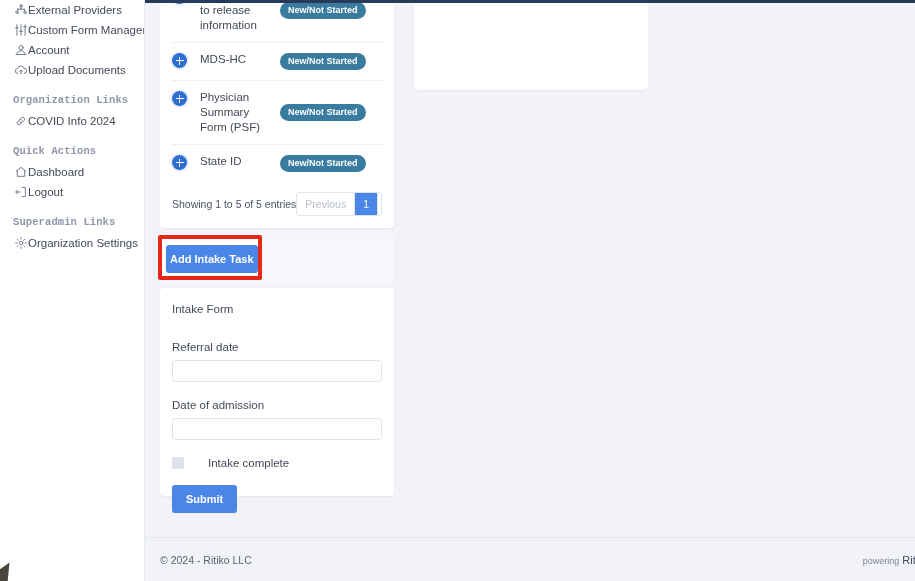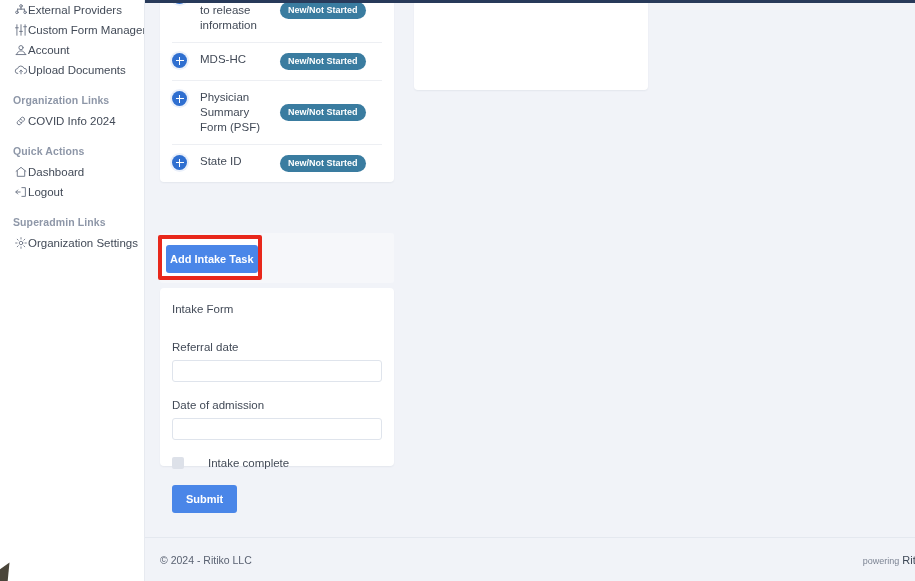--- a/index.html
+++ b/index.html
@@ -72,20 +72,21 @@
   .nav-icon svg { display: block; }
 
   .nav-label { line-height: 14px; }
 
   .nav-section {
     padding: 14px 0 5px 13px;
     font-size: 10.5px;
     color: #8e97a8;
     font-weight: bold;
     letter-spacing: 0.1px;
+    font-family: Liberation Mono, monospace;
   }
 
   
   .main {
     flex: 1;
     position: relative;
     height: 581px;
     background: #f1f3f8;
     overflow: hidden;
   }
@@ -261,21 +262,21 @@
     top: 245px;
     z-index: 10;
   }
 
   
   .form-card {
     position: absolute;
     left: 15px;
     top: 288px;
     width: 234px;
-    height: 178px;
+    height: 208px;
     background: #ffffff;
     border-radius: 4px;
     box-shadow: 0 1px 2px rgba(20,30,60,0.06);
     padding: 15px 12px 12px 12px;
   }
 
   .form-title {
     font-size: 11.5px;
     color: #424a57;
     margin-bottom: 26px;
@@ -530,20 +531,28 @@
                 <span class="plus-icon"></span>
               </td>
               <td class="cell-name">State ID</td>
               <td class="cell-status">
                 <span class="badge">New/Not Started</span>
               </td>
             </tr>
           </tbody>
         </table>
 
+        <div class="pager-row">
+          <div class="pager-info">Showing 1 to 5 of 5 entries</div>
+          <div class="pager">
+            <div class="pager-btn">Previous</div>
+            <div class="pager-btn active">1</div>
+            <div class="pager-btn">Next</div>
+          </div>
+        </div>
       </div>
 
       <div class="add-strip"></div>
 
       <div class="redbox"></div>
       <div class="redbox-inner">
         <button class="btn-primary">Add Intake Task</button>
       </div>
 
       <div class="form-card">

